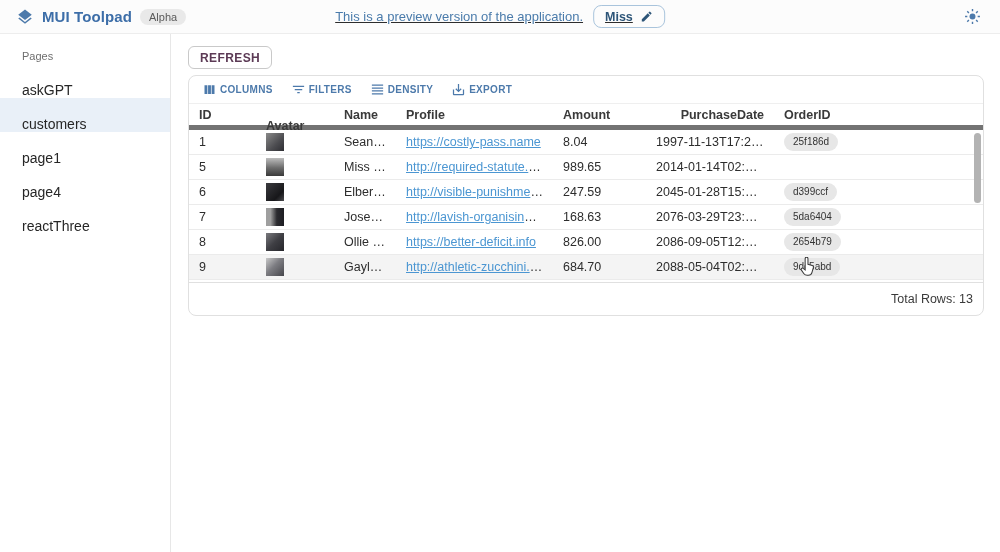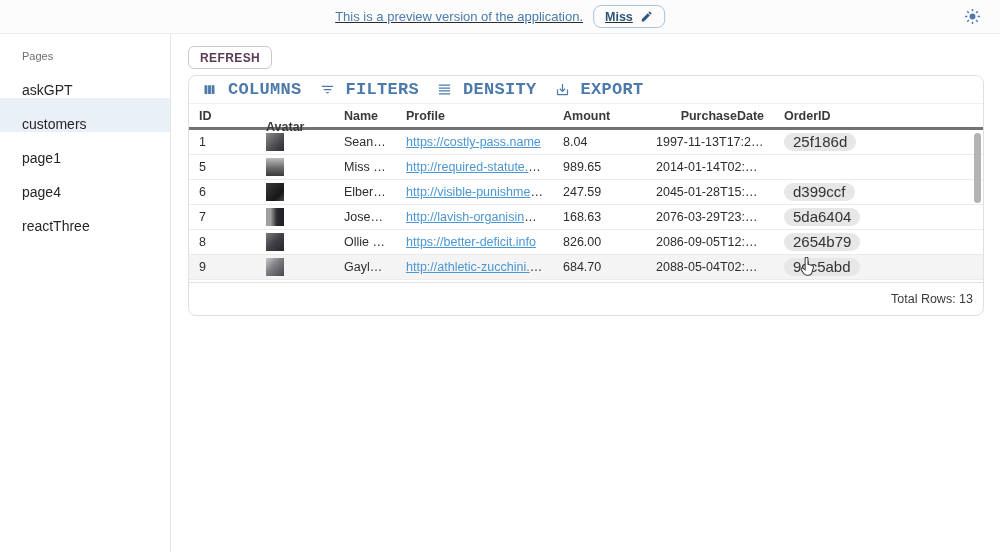--- a/index.html
+++ b/index.html
@@ -42,63 +42,72 @@
                  letter-spacing:.4px; color:#5c3a55; background:#fff;
                  border:1px solid #c9c9c9; border-radius:6px; cursor:pointer;
                  font-family:inherit; }
 
   
   .paper { margin-top:6px; width:796px; height:241px; border:1px solid #e0e0e0;
            border-radius:8px; position:relative; display:flex; flex-direction:column;
            background:#fff; overflow:hidden; }
   .grid-toolbar { display:flex; align-items:center; gap:4px; height:28px;
                   padding:0 6px; border-bottom:1px solid #efefef; flex:none; }
-  .tb-btn { display:flex; align-items:center; gap:11px; color:#4d7aab; font-size:17px;
+  .tb-btn { display:flex; align-items:center; gap:3px; color:#4d7aab; font-size:10px;
             font-weight:bold; letter-spacing:.3px; background:none; border:none;
-            padding:3px 7px; cursor:pointer; font-family:Liberation Mono, monospace; border-radius:4px; }
+            padding:3px 7px; cursor:pointer; font-family:Liberation Sans, sans-serif; border-radius:4px; }
   .tb-btn svg { width:15px; height:15px; }
 
   .grid-header { display:flex; height:26px; align-items:center;
-                 border-bottom:3px solid #737373; font-weight:bold; font-size:12.5px;
+                 border-bottom:5px solid #737373; font-weight:bold; font-size:12.5px;
                  color:#3a3a3a; flex:none; }
   .grid-cell { padding:0 10px; overflow:hidden; white-space:nowrap;
                text-overflow:ellipsis; flex:none; }
   .align-right { text-align:right; }
 
   .grid-rows { flex:none; position:relative; }
   .grid-row { display:flex; height:25px; align-items:center;
               border-bottom:1px solid #ebebeb; font-size:12.5px; color:#2d2d2d;
               cursor:pointer; }
   .grid-row.hovered { background:#f4f4f4; }
   .avatar { width:18px; height:18px; display:inline-block; vertical-align:middle; }
   .av0 { background:linear-gradient(135deg,#8a8a8a,#4c4c50 60%,#2e2e33); }
   .av1 { background:linear-gradient(180deg,#bdbdbd,#6b6b6b 55%,#3a3a3a); }
   .av2 { background:linear-gradient(135deg,#3a3a3e,#17171a 70%,#4a4a4e); }
   .av3 { background:linear-gradient(90deg,#9f9f9f 25%,#2c2c30 60%,#1d1d22); }
   .av4 { background:linear-gradient(135deg,#7a7a7e,#3f3f44 50%,#26262b); }
   .av5 { background:linear-gradient(135deg,#c9c9c9,#7d7d82 45%,#46464b); }
   .link { color:#4b96d2; text-decoration:underline; }
   .chip { display:inline-block; background:#e7e7e7; border-radius:11px; padding:3px 9px;
-          font-size:15px; color:#333; line-height:12px; }
+          font-size:10px; color:#333; line-height:12px; }
 
   .grid-footer { margin-top:auto; border-top:1px solid #e0e0e0; height:33px;
                  display:flex; align-items:center; justify-content:flex-end;
                  padding:0 10px; font-size:12.5px; color:#3a3a3a; flex:none; }
   .v-scrollbar { position:absolute; top:57px; right:2px; width:7px; height:152px; }
   .v-scrollbar .thumb { width:7px; height:70px; background:#b3b3b3; border-radius:4px; }
 
   .mouse-cursor { position:absolute; left:800px; top:257px; width:15px; height:19px;
                   pointer-events:none; z-index:10; }
 </style>
 </head>
 <body>
 
 <div class="app">
 
   <header class="topbar">
+    <div class="brand">
+      <span class="logo">
+        <svg viewBox="0 0 24 24" fill="currentColor">
+            <path d="M11.99 18.54l-7.37-5.73L3 14.07l9 7 9-7-1.63-1.27-7.38 5.74zM12 16l7.36-5.73L21 9l-9-7-9 7 1.63 1.27L12 16z"></path>
+          </svg>
+      </span>
+      <span class="app-title">MUI Toolpad</span>
+      <span class="alpha-chip">Alpha</span>
+    </div>
     <div class="preview">
       <span class="preview-text">This is a preview version of the application.</span>
       <button class="edit-btn">
         <span>Miss</span>
         <span style="display:flex">
           <svg viewBox="0 0 24 24" fill="currentColor">
               <path d="M3 17.25V21h3.75L17.81 9.94l-3.75-3.75L3 17.25zM20.71 7.04c.39-.39.39-1.02 0-1.41l-2.34-2.34a.9959.9959 0 0 0-1.41 0l-1.83 1.83 3.75 3.75 1.83-1.83z"></path>
             </svg>
         </span>
       </button>

